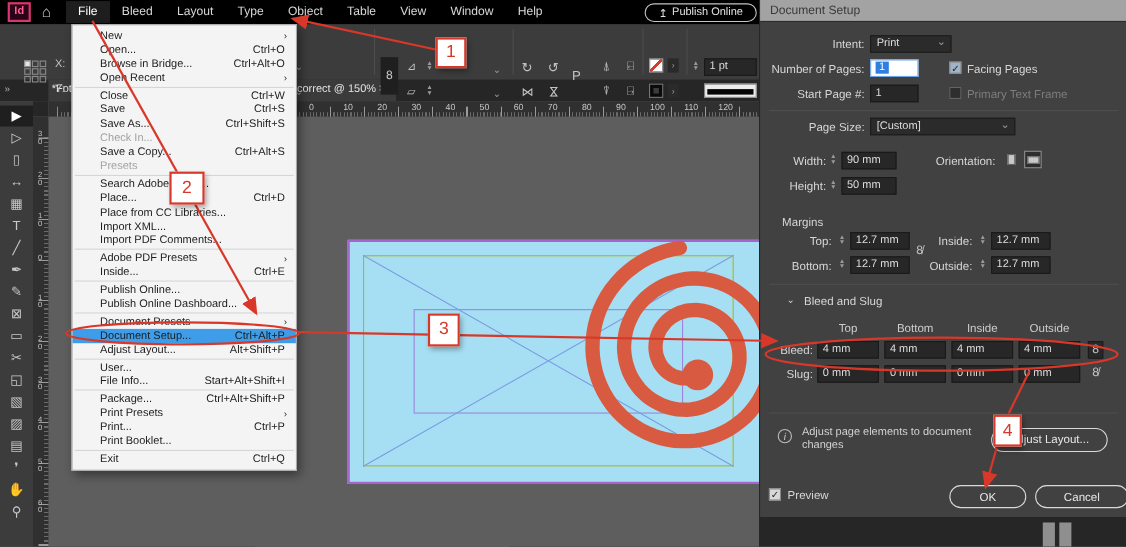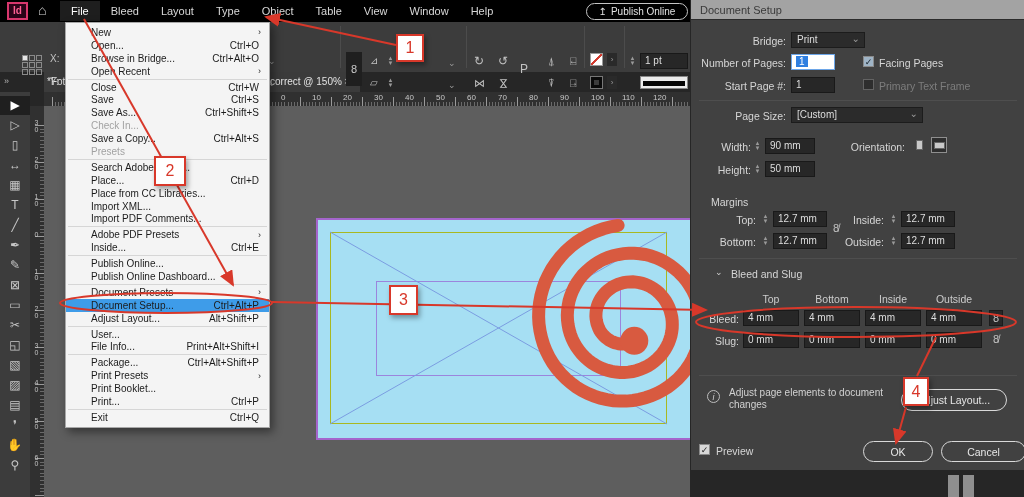--- a/index.html
+++ b/index.html
@@ -339,49 +339,49 @@
       <div class="mi">
         <span class="ml">Adjust Layout...</span>
         <span class="ms">Alt+Shift+P</span>
       </div>
       <div class="msep"></div>
       <div class="mi">
         <span class="ml">User...</span>
       </div>
       <div class="mi">
         <span class="ml">File Info...</span>
-        <span class="ms">Print+Alt+Shift+I</span>
+        <span class="ms">Start+Alt+Shift+I</span>
       </div>
       <div class="msep"></div>
       <div class="mi">
         <span class="ml">Package...</span>
         <span class="ms">Ctrl+Alt+Shift+P</span>
       </div>
       <div class="mi">
         <span class="ml">Print Presets</span>
         <span class="ma">›</span>
       </div>
       <div class="mi">
-        <span class="ml">Print Booklet...</span>
-      </div>
-      <div class="mi">
         <span class="ml">Print...</span>
         <span class="ms">Ctrl+P</span>
       </div>
+      <div class="mi">
+        <span class="ml">Print Booklet...</span>
+      </div>
       <div class="msep"></div>
       <div class="mi">
         <span class="ml">Exit</span>
         <span class="ms">Ctrl+Q</span>
       </div>
     </div>
 
   <div id="dialog">
     <div id="dialog-title">Document Setup</div>
 
-    <div class="dlbl" style="left:10px;top:35px;width:85px">Bridge:</div>
+    <div class="dlbl" style="left:10px;top:35px;width:85px">Intent:</div>
     <div class="dd" style="left:100px;top:32px;width:74px">Print</div>
 
     <div class="dlbl" style="left:10px;top:57px;width:85px">Number of Pages:</div>
     <div class="fld white" style="left:100px;top:54px;width:44px"><span class="selhl">1</span></div>
     <div class="cb checked" style="left:172px;top:56px"></div>
     <div class="dlbl" style="left:188px;top:57px;text-align:left">Facing Pages</div>
 
     <div class="dlbl" style="left:10px;top:80px;width:85px">Start Page #:</div>
     <div class="fld" style="left:100px;top:77px;width:44px">1</div>
     <div class="cb empty" style="left:172px;top:79px"></div>

